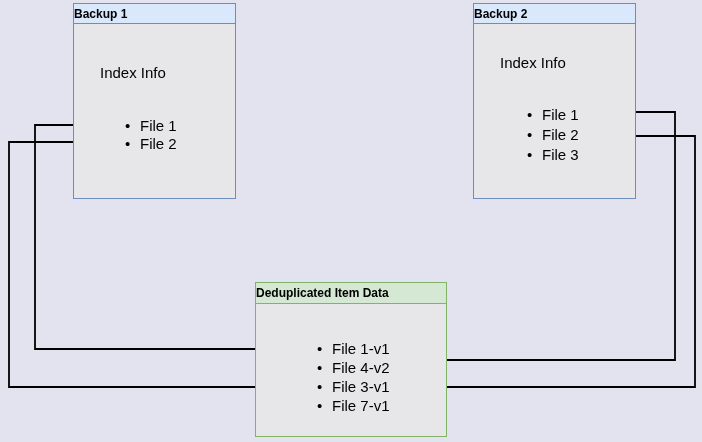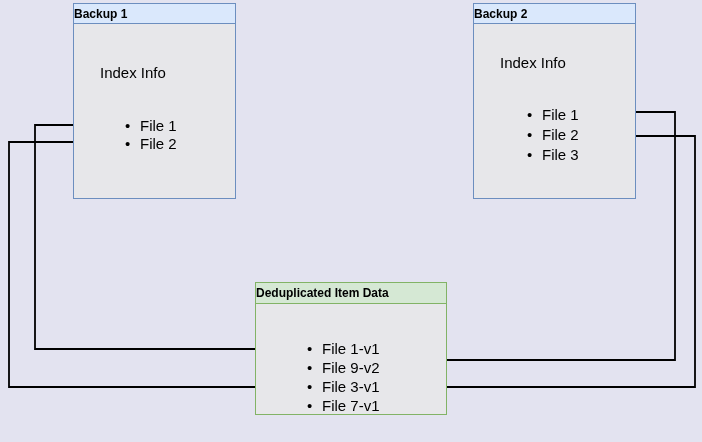--- a/index.html
+++ b/index.html
@@ -97,23 +97,23 @@
   <div class="box blue" style="left:473px;top:3px;width:163px;height:196px;">
     <div class="box-header">Backup 2</div>
     <div class="body-label" style="left:26px;top:49px;">Index Info</div>
     <ul class="filelist lh20" style="left:53px;top:101px;">
         <li>File 1</li>
         <li>File 2</li>
         <li>File 3</li>
       </ul>
   </div>
 
-  <div class="box green" style="left:255px;top:282px;width:192px;height:133px;">
+  <div class="box green" style="left:255px;top:282px;width:192px;height:155px;">
     <div class="box-header">Deduplicated Item Data</div>
-    <ul class="filelist lh19" style="left:51px;top:56px;">
+    <ul class="filelist lh19" style="left:61px;top:56px;">
         <li>File 1-v1</li>
-        <li>File 9-v2</li>
+        <li>File 4-v2</li>
         <li>File 3-v1</li>
         <li>File 7-v1</li>
       </ul>
   </div>
 
 </div>
 
 </body></html>

